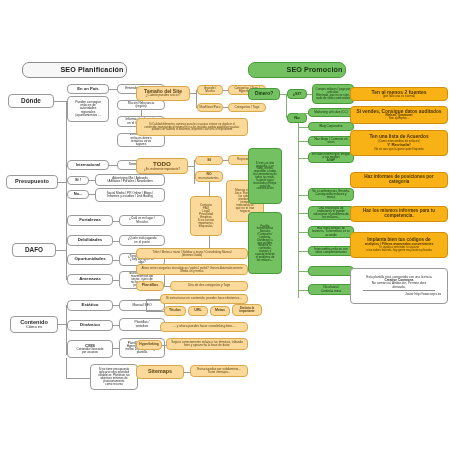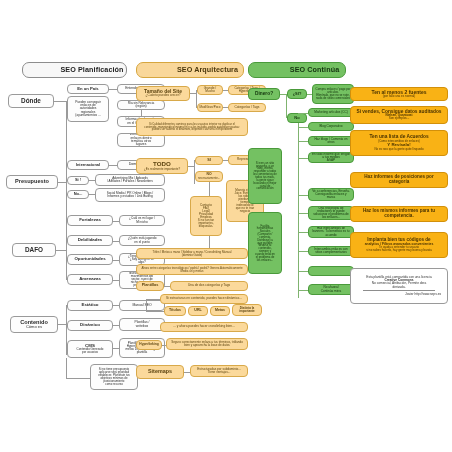--- a/index.html
+++ b/index.html
@@ -51,25 +51,22 @@
   .ln{position:absolute;background:#9a9a9a;}
   .ln.g{background:#7fb36f;}
 </style>
 </head>
 <body>
 
 <div id="canvas">
     <div class="node plain-hd hdr" style="left: 22px; top: 62px; width: 105px; height: 16px; border-radius: 7px;">
       <div class="l1" style="font-size: 7.2px;">SEO Planificación</div>
     </div>
-    <div class="node yellow-hd hdr" style="left: 136px; top: 62px; width: 108px; height: 16px; border-radius: 7px;">
-      <div class="l1" style="font-size: 7.2px;">SEO Arquitectura</div>
-    </div>
     <div class="node green-hd hdr" style="left: 248px; top: 62px; width: 98px; height: 16px; border-radius: 7px;">
-      <div class="l1" style="font-size: 7.2px;">SEO Continúa</div>
+      <div class="l1" style="font-size: 7.2px;">SEO Promoción</div>
     </div>
     <div class="node plain" style="left: 8px; top: 94px; width: 46px; height: 14px; font-size: 6px;">
       <div class="l1" style="font-size: 6.4px;">Dónde</div>
     </div>
     <div class="ln " style="left: 54px; top: 101px; width: 12px; height: 1px;"></div>
     <div class="ln " style="left: 66px; top: 101px; width: 1px; height: 119px;"></div>
     <div class="node plain" style="left: 67px; top: 84px; width: 42px; height: 10px; font-size: 3.6px;">
       <div class="l1" style="font-size: 4.2px;">En un País</div>
     </div>
     <div class="ln " style="left: 109px; top: 89px; width: 8px; height: 1px;"></div>

